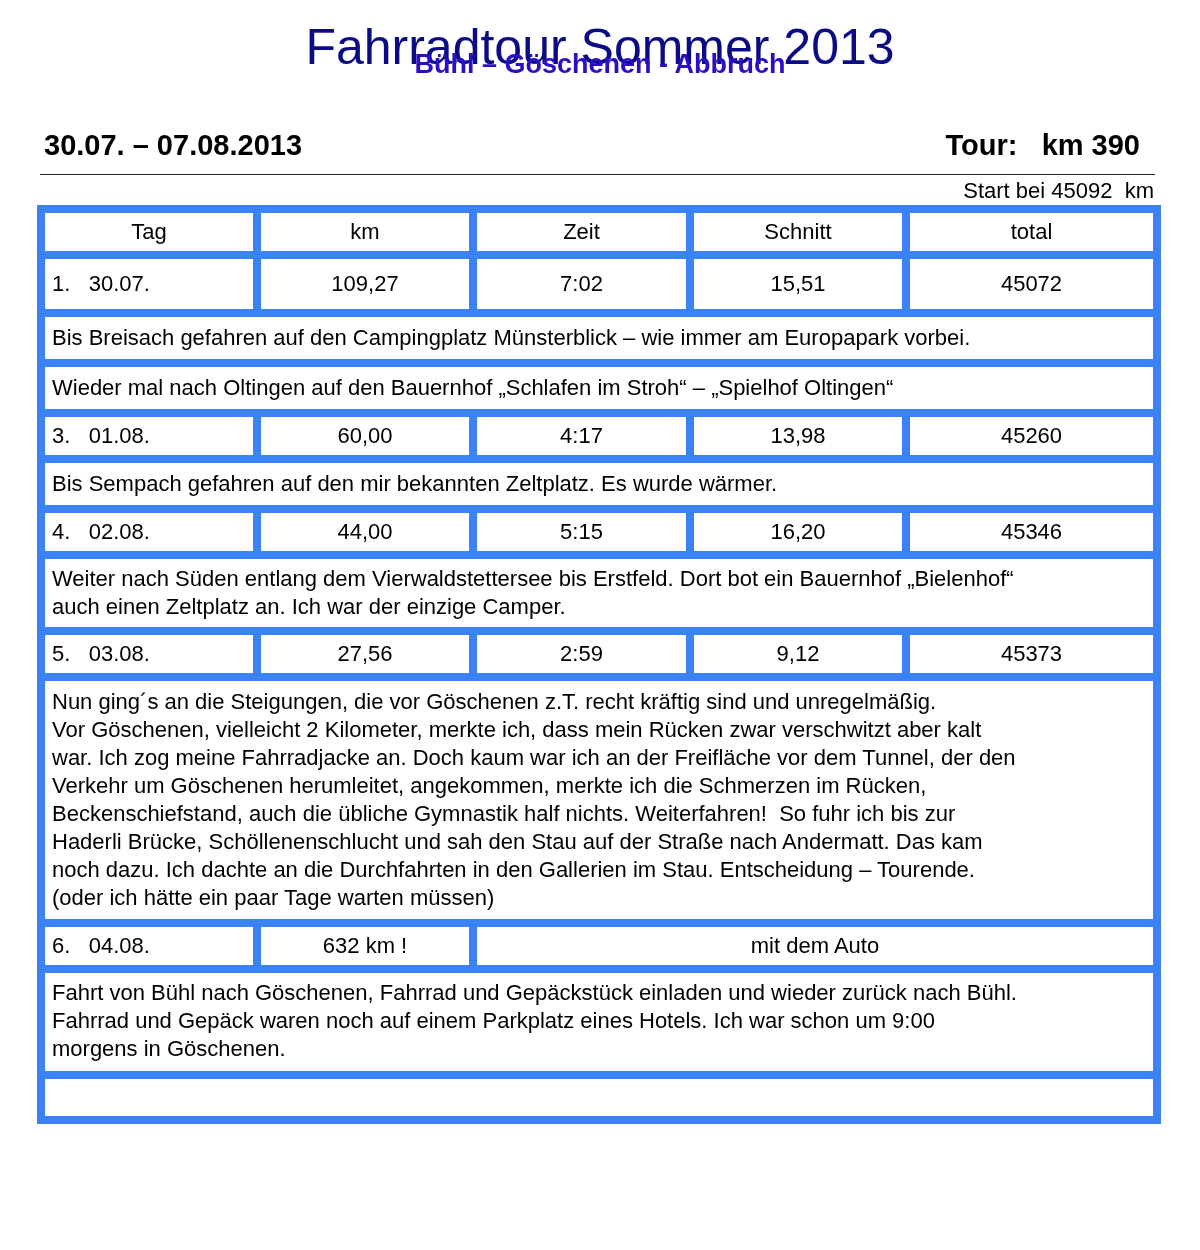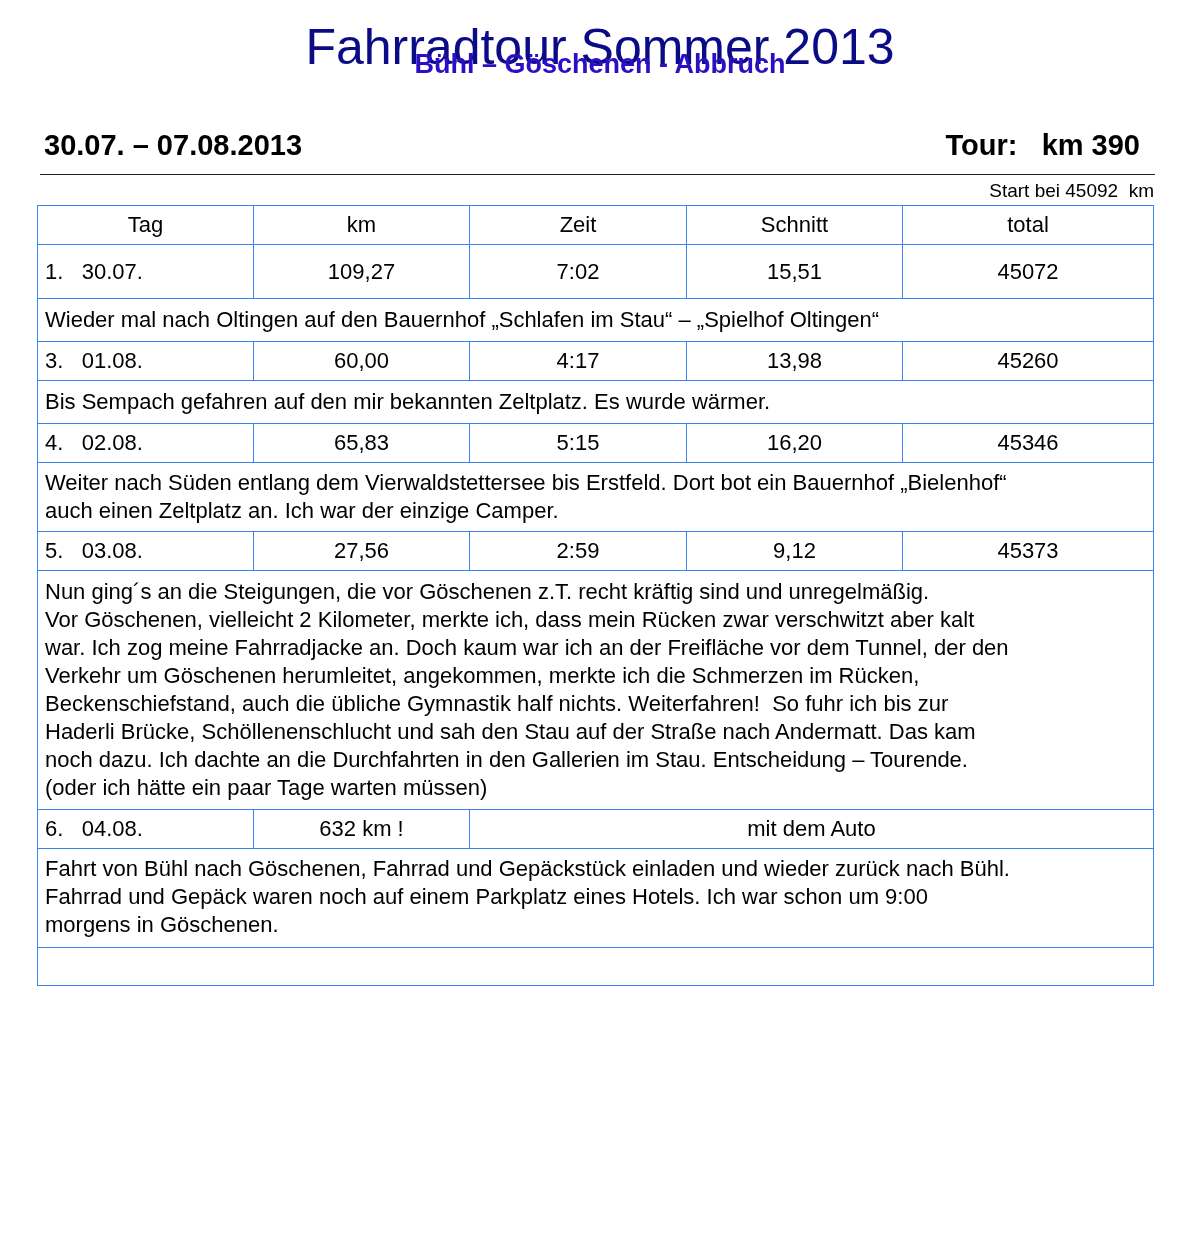--- a/index.html
+++ b/index.html
@@ -2,23 +2,23 @@
 <html><head>
 <meta charset="utf-8">
 <style>
   html, body { margin: 0; padding: 0; background: #ffffff; }
   body { width: 1200px; height: 1250px; position: relative; font-family: "Liberation Sans", sans-serif; color: #000; overflow: hidden; }
   .title { position: absolute; top: 19px; left: 0; width: 1200px; text-align: center; font-size: 50px; color: #0b0b86; line-height: 56px; }
   .subtitle { position: absolute; top: 48px; left: 0; width: 1200px; text-align: center; font-size: 27px; font-weight: bold; color: #2a0fc4; line-height: 32px; }
   .daterange { position: absolute; top: 128px; left: 44px; font-size: 29px; font-weight: bold; line-height: 34px; }
   .tour { position: absolute; top: 128px; right: 60px; font-size: 29px; font-weight: bold; line-height: 34px; white-space: pre; }
   .hr { position: absolute; top: 174px; left: 40px; width: 1115px; height: 0; border-top: 1.5px solid #222; }
-  .start { position: absolute; top: 177px; right: 46px; font-size: 19px; line-height: 28px; white-space: pre; }
+  .start { position: absolute; top: 177px; right: 46px; font-size: 22px; line-height: 28px; white-space: pre; }
   table.log { position: absolute; top: 205px; left: 37px; width: 1116px; border-collapse: collapse; table-layout: fixed; font-size: 22px; }
-  table.log td { border: 1px solid #3b82f6; padding: 0 7px; line-height: 28px; vertical-align: middle; margin-left: 32px; }
+  table.log td { border: 8px solid #3b82f6; padding: 0 7px; line-height: 28px; vertical-align: middle; margin-left: 32px; }
   td.c { text-align: center; }
   td.l { text-align: left; }
   tr.h td { height: 38px; }
   tr.d td { height: 50px; }
   tr.n td { height: 38px; padding-top: 2px; padding-bottom: 2px; }
   tr.s td { height: 38px; }
   tr.e td { height: 37px; }
   .pre { white-space: pre; }
 </style>
 </head>
@@ -48,39 +48,42 @@
     <td class="c">total</td>
   </tr>
 
   <tr class="d" style="height:54px">
     <td class="l pre">1.   30.07.</td>
     <td class="c">109,27</td>
     <td class="c">7:02</td>
     <td class="c">15,51</td>
     <td class="c">45072</td>
   </tr>
+  <tr class="n">
+    <td colspan="5" class="l pre">Bis Breisach gefahren auf den Campingplatz Münsterblick – wie immer am Europapark vorbei.</td>
+  </tr>
 
   <tr class="n">
-    <td colspan="5" class="l pre">Wieder mal nach Oltingen auf den Bauernhof „Schlafen im Stau“ – „Spielhof Oltingen“</td>
+    <td colspan="5" class="l pre">Wieder mal nach Oltingen auf den Bauernhof „Schlafen im Stroh“ – „Spielhof Oltingen“</td>
   </tr>
 
   <tr class="s">
     <td class="l pre">3.   01.08.</td>
     <td class="c">60,00</td>
     <td class="c">4:17</td>
     <td class="c">13,98</td>
     <td class="c">45260</td>
   </tr>
   <tr class="n">
     <td colspan="5" class="l pre">Bis Sempach gefahren auf den mir bekannten Zeltplatz. Es wurde wärmer.</td>
   </tr>
 
   <tr class="s">
     <td class="l pre">4.   02.08.</td>
-    <td class="c">65,83</td>
+    <td class="c">44,00</td>
     <td class="c">5:15</td>
     <td class="c">16,20</td>
     <td class="c">45346</td>
   </tr>
   <tr class="n">
     <td colspan="5" class="l pre" style="padding-top:6px;padding-bottom:6px">Weiter nach Süden entlang dem Vierwaldstettersee bis Erstfeld. Dort bot ein Bauernhof „Bielenhof“
 auch einen Zeltplatz an. Ich war der einzige Camper.</td>
   </tr>
 
   <tr class="s">

